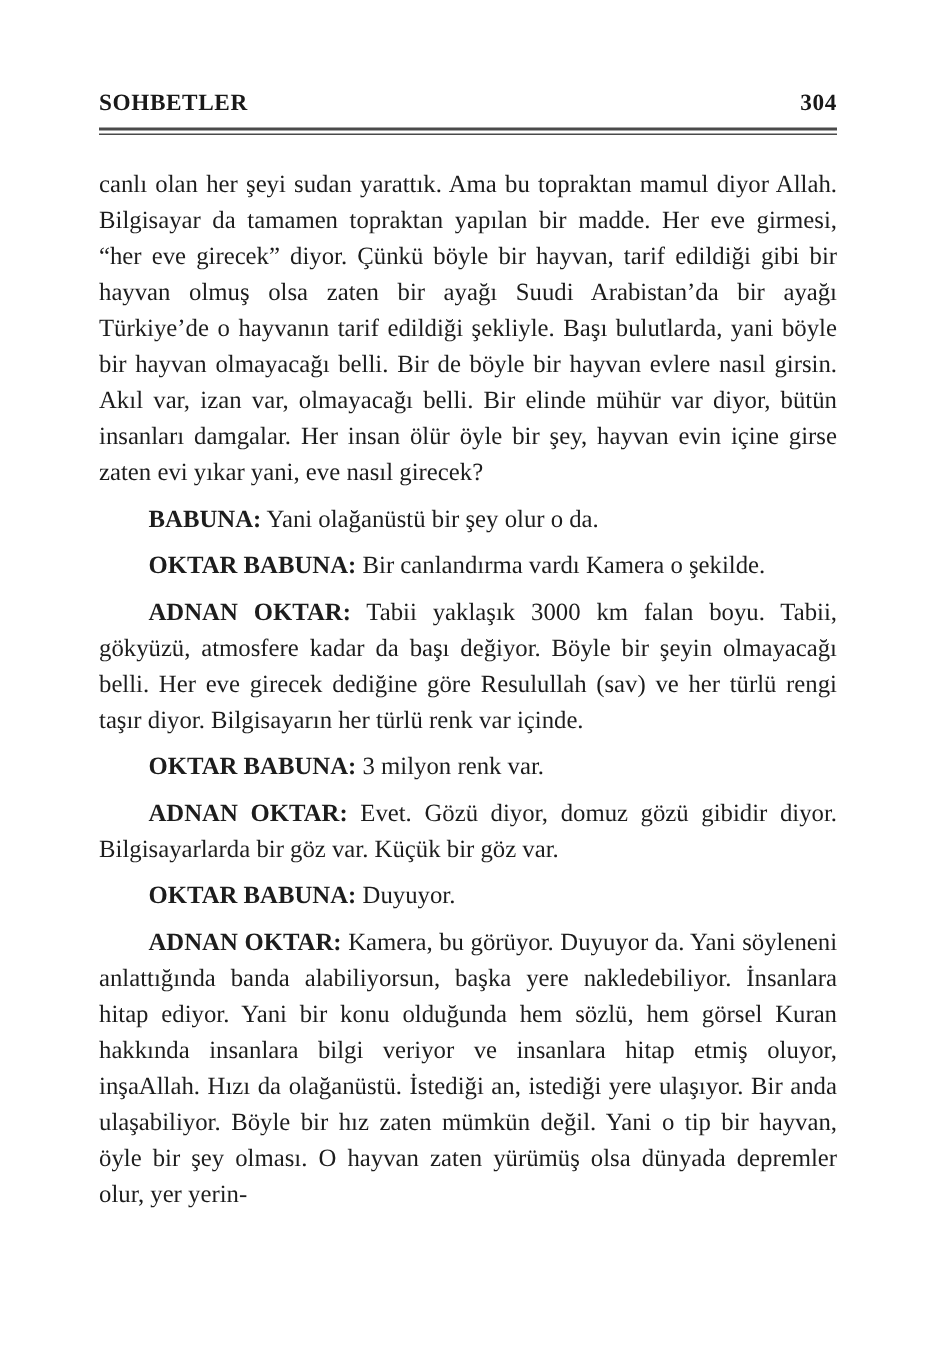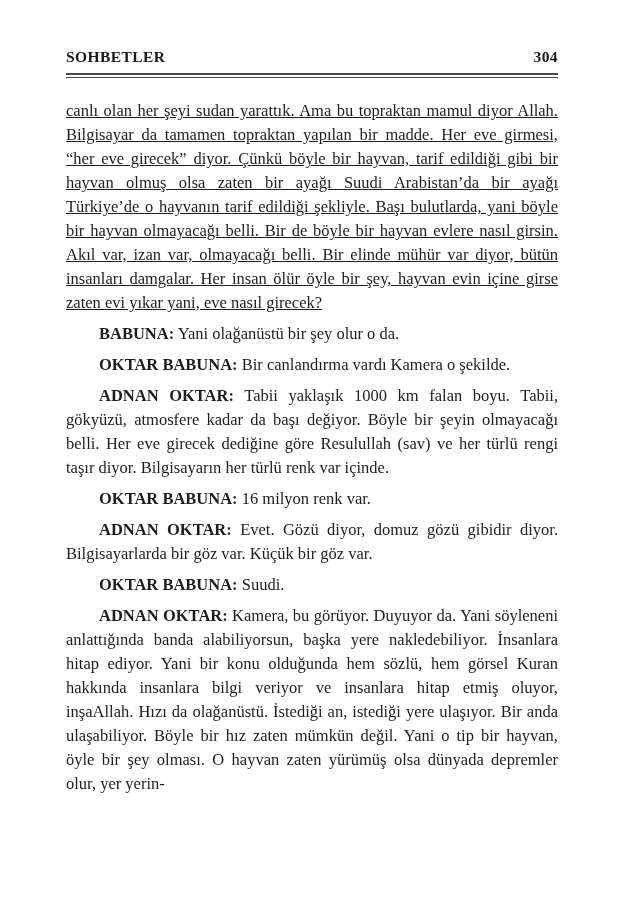--- a/index.html
+++ b/index.html
@@ -13,21 +13,21 @@
     height: 900px;
     background: #ffffff;
     font-family: "Liberation Serif", "DejaVu Serif", serif;
     color: #1d1d1d;
     overflow: hidden;
     box-sizing: border-box;
   }
   .content {
     position: absolute;
     left: 66px;
-    top: 48px;
+    top: 60px;
     width: 492px;
   }
   .header-row {
     display: flex;
     justify-content: space-between;
     align-items: baseline;
     font-weight: bold;
     font-size: 15.5px;
     letter-spacing: 0.4px;
     color: #191919;
@@ -44,21 +44,20 @@
     line-height: 24px;
     text-align: justify;
     color: #1d1d1d;
   }
   .body-text p {
     margin: 0 0 7px 0;
     text-indent: 33px;
   }
   .body-text p.continuation {
     text-indent: 0;
-    text-decoration: underline;
   }
   .speaker {
     font-weight: bold;
   }
 </style>
 </head>
 <body>
 
 <div class="page">
   <div class="content">
@@ -75,29 +74,29 @@
       <p class="continuation"><span>canlı olan her şeyi sudan yarattık. Ama bu topraktan mamul diyor Allah. Bilgisayar da tamamen topraktan yapılan bir madde. Her eve girmesi, “her eve girecek” diyor. Çünkü böyle bir hayvan, tarif edildiği gibi bir hayvan olmuş olsa zaten bir ayağı Suudi Arabistan’da bir ayağı Türkiye’de o hayvanın tarif edildiği şekliyle. Başı bulutlarda, yani böyle bir hayvan olmayacağı belli. Bir de böyle bir hayvan evlere nasıl girsin. Akıl var, izan var, olmayacağı belli. Bir elinde mühür var diyor, bütün insanları damgalar. Her insan ölür öyle bir şey, hayvan evin içine girse zaten evi yıkar yani, eve nasıl girecek?</span></p>
 
       <p><strong class="speaker">BABUNA:</strong>
         <span>Yani olağanüstü bir şey olur o da.</span></p>
 
 
       <p><strong class="speaker">OKTAR BABUNA:</strong>
         <span>Bir canlandırma vardı Kamera o şekilde.</span></p>
 
       <p><strong class="speaker">ADNAN OKTAR:</strong>
-        <span>Tabii yaklaşık 1000 km falan boyu. Tabii, gökyüzü, atmosfere kadar da başı değiyor. Böyle bir şeyin olmayacağı belli. Her eve girecek dediğine göre Resulullah (sav) ve her türlü rengi taşır diyor. Bilgisayarın her türlü renk var içinde.</span></p>
+        <span>Tabii yaklaşık 3000 km falan boyu. Tabii, gökyüzü, atmosfere kadar da başı değiyor. Böyle bir şeyin olmayacağı belli. Her eve girecek dediğine göre Resulullah (sav) ve her türlü rengi taşır diyor. Bilgisayarın her türlü renk var içinde.</span></p>
 
       <p><strong class="speaker">OKTAR BABUNA:</strong>
-        <span>16 milyon renk var.</span></p>
+        <span>3 milyon renk var.</span></p>
 
       <p><strong class="speaker">ADNAN OKTAR:</strong>
         <span>Evet. Gözü diyor, domuz gözü gibidir diyor. Bilgisayarlarda bir göz var. Küçük bir göz var.</span></p>
 
       <p><strong class="speaker">OKTAR BABUNA:</strong>
-        <span>Suudi.</span></p>
+        <span>Duyuyor.</span></p>
 
       <p><strong class="speaker">ADNAN OKTAR:</strong>
         <span>Kamera, bu görüyor. Duyuyor da. Yani söyleneni anlattığında banda alabiliyorsun, başka yere nakledebiliyor. İnsanlara hitap ediyor. Yani bir konu olduğunda hem sözlü, hem görsel Kuran hakkında insanlara bilgi veriyor ve insanlara hitap etmiş oluyor, inşaAllah. Hızı da olağanüstü. İstediği an, istediği yere ulaşıyor. Bir anda ulaşabiliyor. Böyle bir hız zaten mümkün değil. Yani o tip bir hayvan, öyle bir şey olması. O hayvan zaten yürümüş olsa dünyada depremler olur, yer yerin-</span></p>
 
     </div>
   </div>
 </div>
 
 </body></html>

